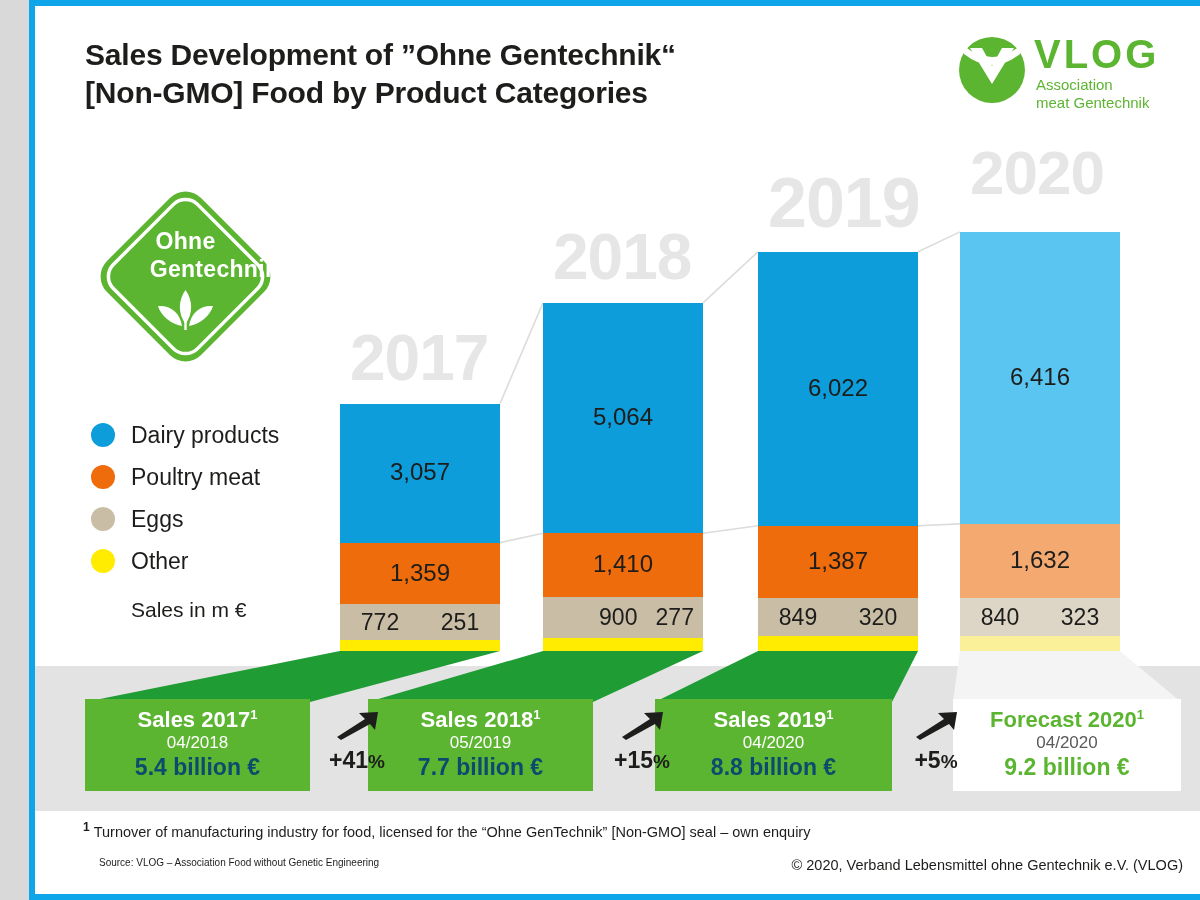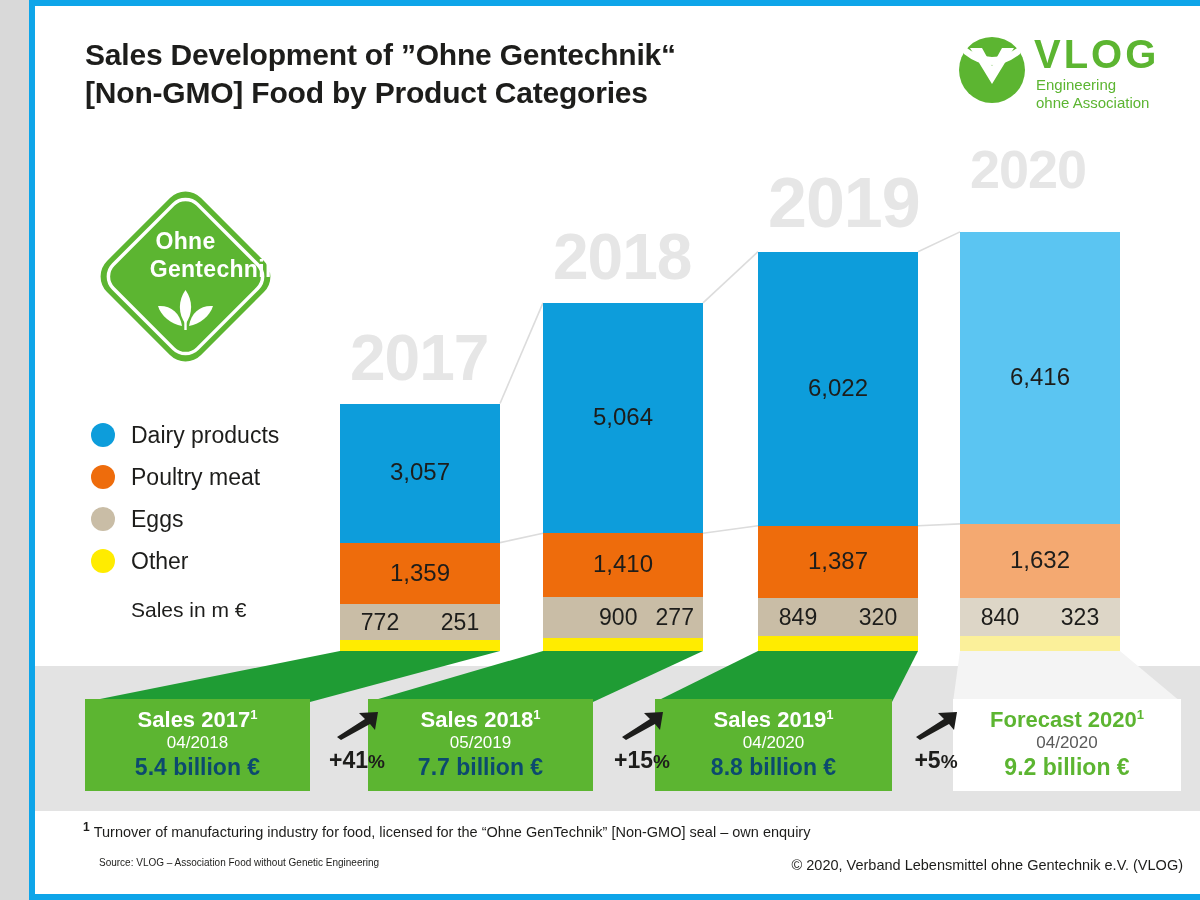--- a/index.html
+++ b/index.html
@@ -120,22 +120,22 @@
   </div>
 
   <div id="vlog">
     <svg id="vlog-mark" viewBox="0 0 68 68">
       <circle cx="34" cy="34" r="33" fill="#5cb531"></circle>
       <path d="M6 18 Q34 40 62 18 L62 10 Q34 32 6 10 Z" fill="#ffffff"></path>
       <path d="M12 12 L34 48 L56 12 L44 12 L34 30 L24 12 Z" fill="#ffffff"></path>
     </svg>
     <div id="vlog-word">VLOG</div>
     <div id="vlog-sub">
-      <div>Engineering</div>
-      <div>ohne Association</div>
+      <div>Association</div>
+      <div>meat Gentechnik</div>
     </div>
   </div>
 
   <div id="seal">
     <svg viewBox="0 0 185 185">
       <rect x="26" y="26" width="133" height="133" rx="22" ry="22" transform="rotate(45 92.5 92.5)" fill="#5cb531"></rect>
       <rect x="33" y="33" width="119" height="119" rx="17" ry="17" transform="rotate(45 92.5 92.5)" fill="none" stroke="#ffffff" stroke-width="3.5"></rect>
       <g fill="#ffffff">
         <path d="M92.5 106 C85 116 85 130 92.5 140 C100 130 100 116 92.5 106 Z"></path>
         <path d="M89 142 C78 140 68 132 65 122 C77 121 87 128 89 142 Z"></path>
@@ -218,21 +218,21 @@
         <div class="seg" style="top: 274.001px; height: 72.1175px; background: rgb(238, 108, 12);"></div>
         <div class="seg" style="top: 346.118px; height: 38.6295px; background: rgb(201, 189, 166);"></div>
         <div class="seg" style="top: 384.748px; height: 14.56px; background: rgb(255, 236, 0);"></div>
         <div class="seg-lbl" style="top: 122px;">6,022</div>
         <div class="seg-lbl" style="top: 295.06px;">1,387</div>
         <div class="eggs-row" style="top: 346.118px; height: 38.6295px;">
           <span>849</span>
           <span>320</span>
         </div>
       </div>
-      <div class="yearlbl" style="left: 935px; top: 135.899px; font-size: 54px;">2020</div>
+      <div class="yearlbl" style="left: 935px; top: 135.899px; font-size: 62px;">2020</div>
       <div class="bar" style="left: 925px; width: 160px; top: 225.899px; height: 419.101px;">
         <div class="seg" style="top: 0px; height: 291.928px; background: rgb(91, 197, 242);"></div>
         <div class="seg" style="top: 291.928px; height: 74.256px; background: rgb(244, 169, 113);"></div>
         <div class="seg" style="top: 366.184px; height: 38.22px; background: rgb(221, 214, 199);"></div>
         <div class="seg" style="top: 404.404px; height: 14.6965px; background: rgb(251, 240, 154);"></div>
         <div class="seg-lbl" style="top: 130.964px;">6,416</div>
         <div class="seg-lbl" style="top: 314.056px;">1,632</div>
         <div class="eggs-row" style="top: 366.184px; height: 38.22px;">
           <span>840</span>
           <span>323</span>

